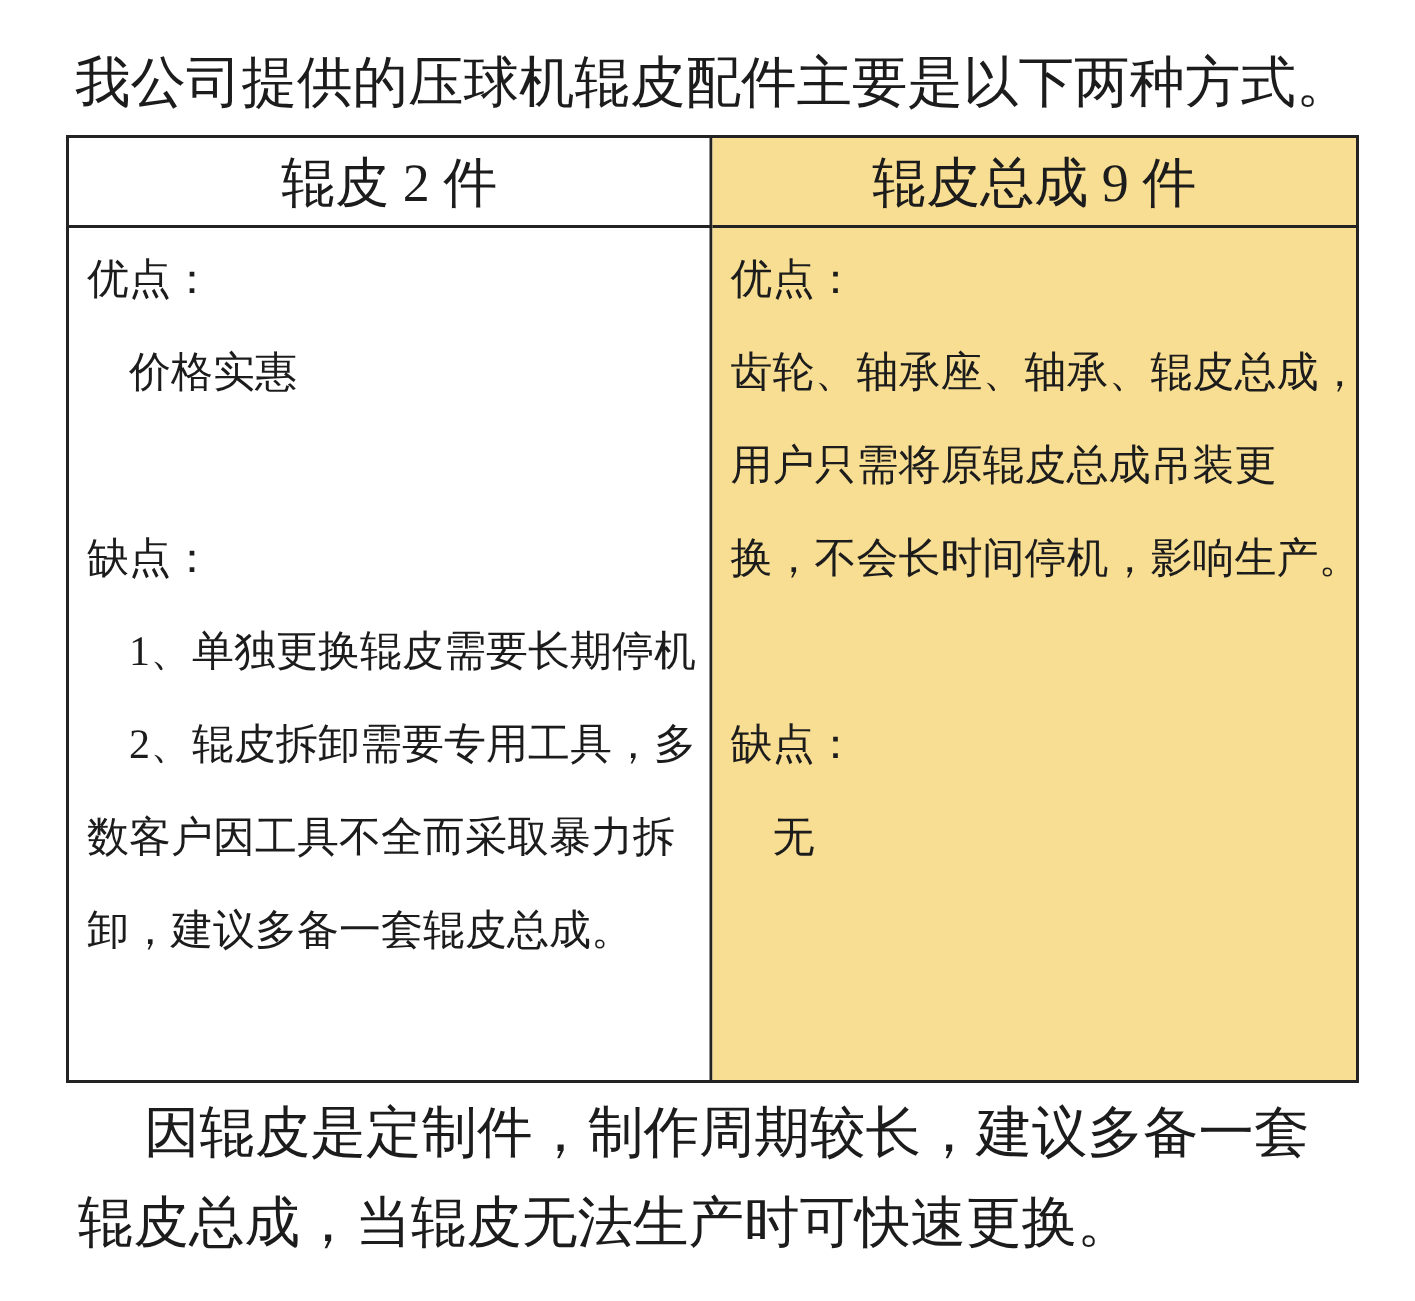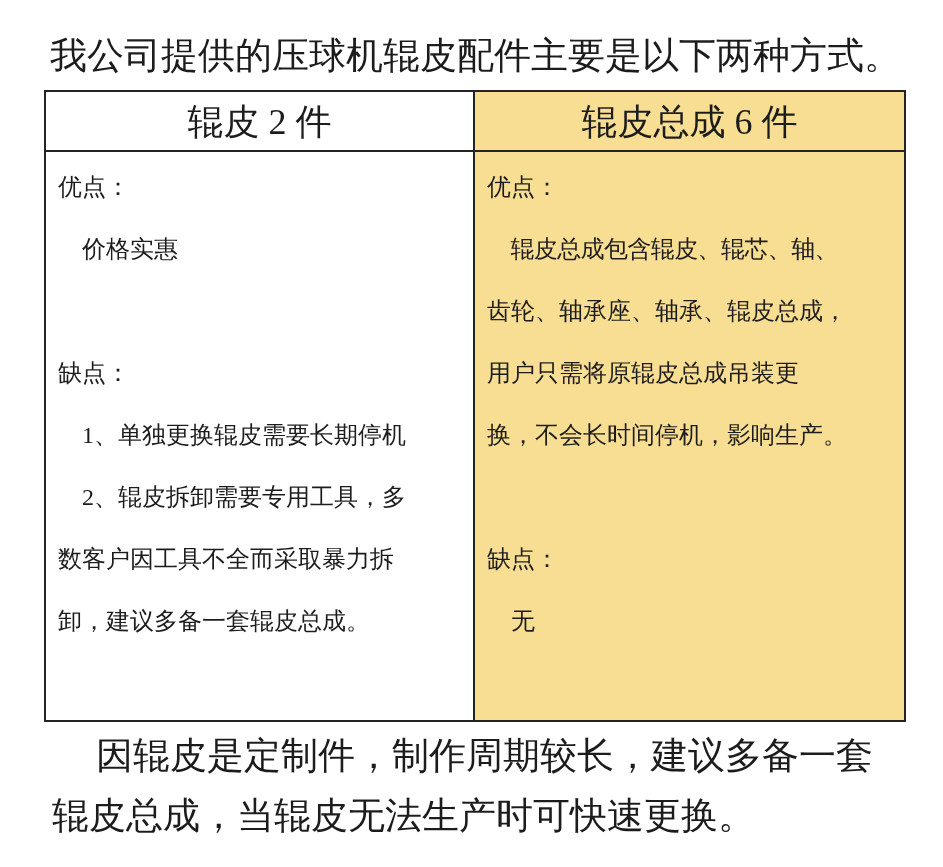--- a/index.html
+++ b/index.html
@@ -37,21 +37,21 @@
     font-size:36px;
     line-height:60px;
     text-align:center;
     border-bottom:2px solid #232323;
     white-space:nowrap;
     overflow:hidden;
   }
   .th-left{border-right:2px solid #232323;background:#ffffff;}
   .th-right{background:#f8de92;}
   .cell{
-    font-size:24px;
+    font-size:28px;
     padding:4px 4px 0 12px;
     overflow:hidden;
   }
   .cell-left{border-right:2px solid #232323;background:#ffffff;}
   .cell-right{background:#f8de92;}
   .line{
     height:62px;
     line-height:62px;
     white-space:nowrap;
   }
@@ -71,36 +71,35 @@
 <body>
 
 <div class="page">
 
   <div class="intro">我公司提供的压球机辊皮配件主要是以下两种方式。</div>
 
   <div class="cmp-table">
 
     <div class="th th-left">辊皮 2 件</div>
 
-    <div class="th th-right">辊皮总成 6 件</div>
+    <div class="th th-right">辊皮总成 9 件</div>
 
     <div class="cell cell-left">
       <div class="line">优点：</div>
       <div class="line">　价格实惠</div>
       <div class="line"></div>
       <div class="line">缺点：</div>
       <div class="line">　1、单独更换辊皮需要长期停机</div>
       <div class="line">　2、辊皮拆卸需要专用工具，多</div>
       <div class="line">数客户因工具不全而采取暴力拆</div>
       <div class="line">卸，建议多备一套辊皮总成。</div>
     </div>
 
     <div class="cell cell-right">
       <div class="line">优点：</div>
-      <div class="line tight">　辊皮总成包含辊皮、辊芯、轴、</div>
       <div class="line">齿轮、轴承座、轴承、辊皮总成，</div>
       <div class="line">用户只需将原辊皮总成吊装更</div>
       <div class="line">换，不会长时间停机，影响生产。</div>
       <div class="line"></div>
       <div class="line">缺点：</div>
       <div class="line">　无</div>
     </div>
 
   </div>
 

